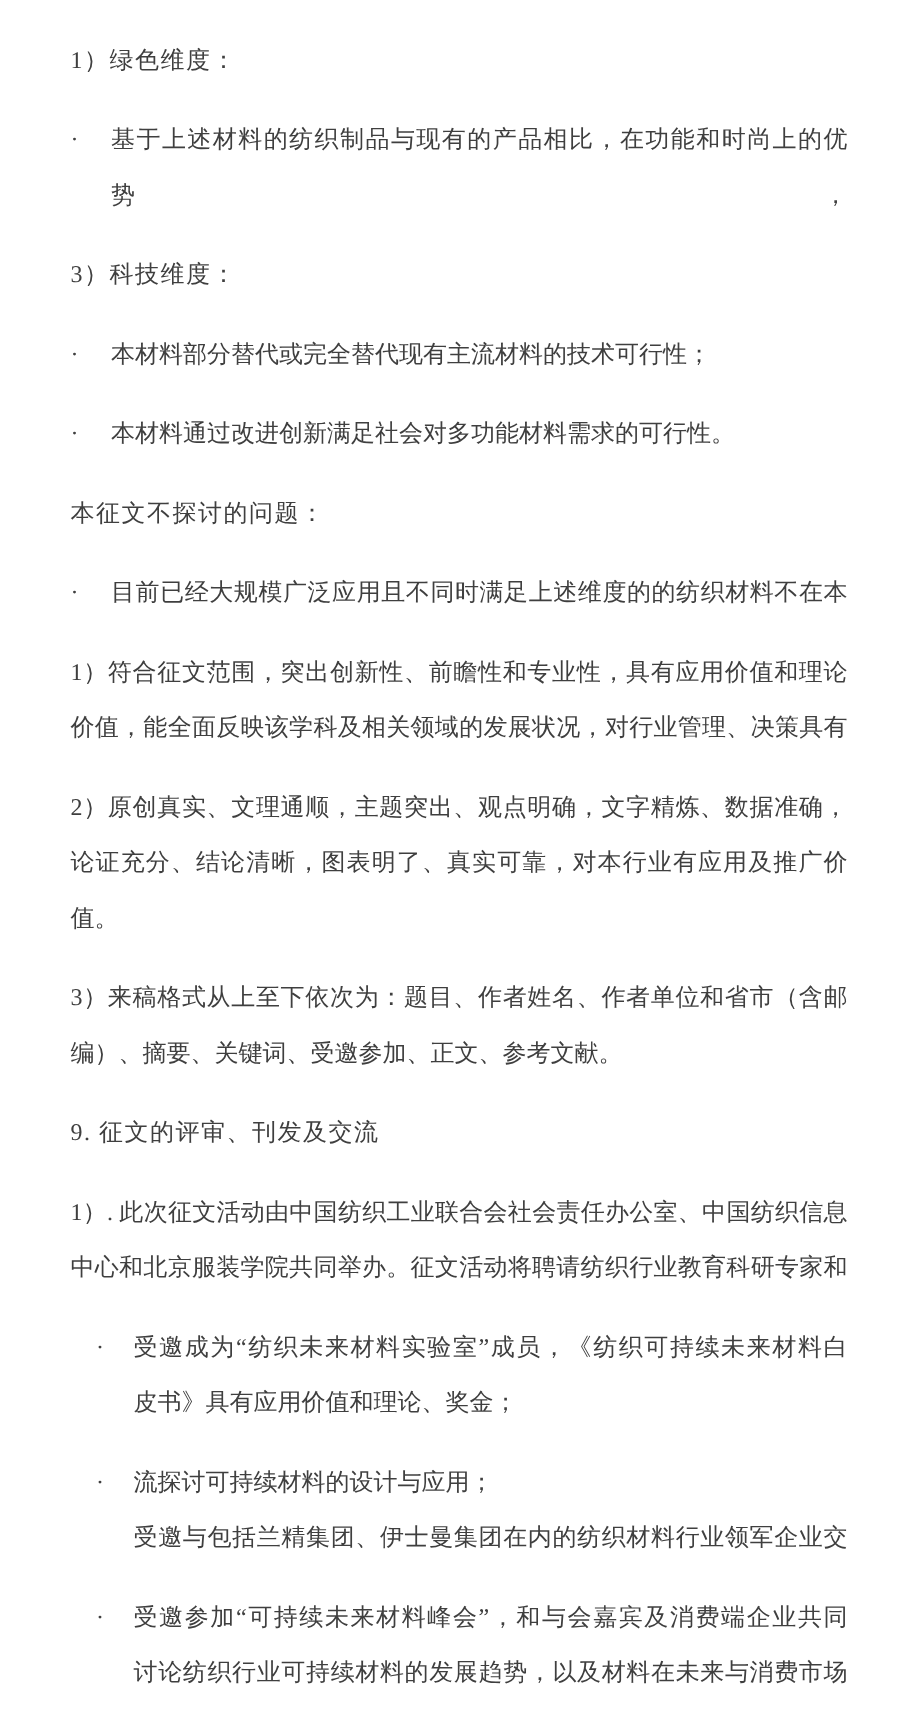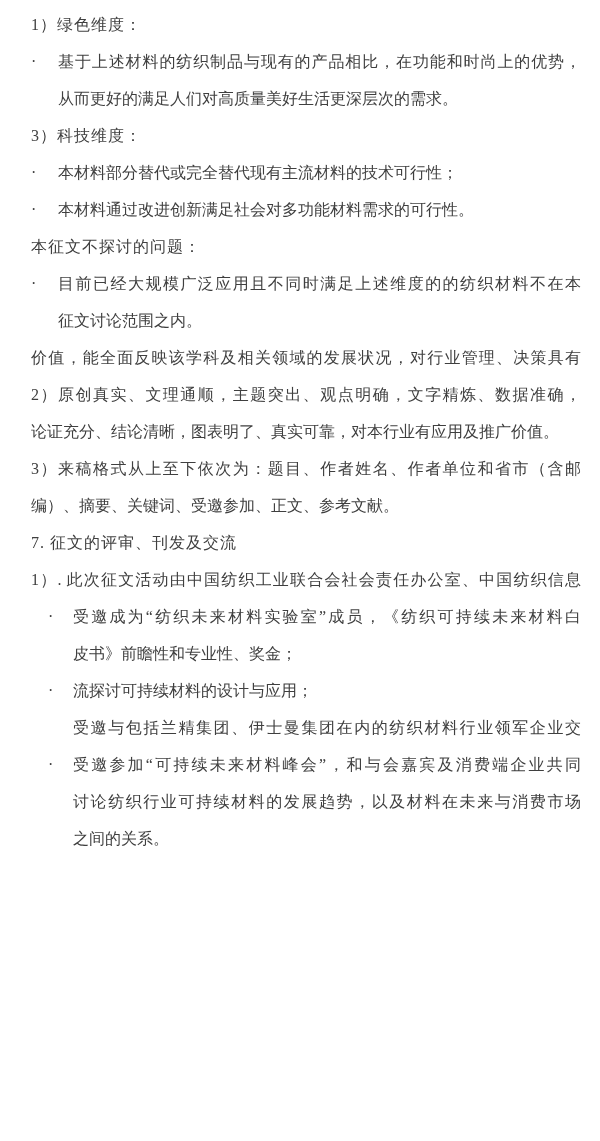--- a/index.html
+++ b/index.html
@@ -15,21 +15,21 @@
     color: #3f3f3f;
   }
   .page {
     box-sizing: border-box;
     width: 600px;
     padding: 6px 19px 0 31px;
     font-size: 16px;
   }
   .block {
     position: relative;
-    margin: 0;
+    margin: 16px;
   }
   .line {
     line-height: 37px;
     text-align: justify;
     text-align-last: justify;
     letter-spacing: 0;
   }
   .line.last {
     text-align-last: left;
   }
@@ -57,62 +57,62 @@
 
 <div class="page">
     <div class="block label">
       <div class="line last">1）绿色维度：</div>
     </div>
     <div class="block para">
     </div>
     <div class="block bullet">
       <span class="marker">·</span>
       <div class="line">基于上述材料的纺织制品与现有的产品相比，在功能和时尚上的优势，</div>
-      <div class="line last">从而更好的满足人们对高质量美好生活更深层次的需求。</div>
     </div>
     <div class="block label">
       <div class="line last">3）科技维度：</div>
     </div>
     <div class="block bullet">
       <span class="marker">·</span>
       <div class="line last">本材料部分替代或完全替代现有主流材料的技术可行性；</div>
     </div>
     <div class="block bullet">
       <span class="marker">·</span>
       <div class="line last">本材料通过改进创新满足社会对多功能材料需求的可行性。</div>
     </div>
     <div class="block label">
       <div class="line last">本征文不探讨的问题：</div>
     </div>
     <div class="block bullet">
       <span class="marker">·</span>
       <div class="line">目前已经大规模广泛应用且不同时满足上述维度的的纺织材料不在本</div>
-      <div class="line last">征文讨论范围之内。</div>
     </div>
     <div class="block para">
+      <div class="line">1）符合征文范围，突出创新性、前瞻性和专业性，具有应用价值和理论</div>
       <div class="line">价值，能全面反映该学科及相关领域的发展状况，对行业管理、决策具有</div>
     </div>
     <div class="block para">
       <div class="line">2）原创真实、文理通顺，主题突出、观点明确，文字精炼、数据准确，</div>
       <div class="line last">论证充分、结论清晰，图表明了、真实可靠，对本行业有应用及推广价值。</div>
     </div>
     <div class="block para">
       <div class="line">3）来稿格式从上至下依次为：题目、作者姓名、作者单位和省市（含邮</div>
       <div class="line last">编）、摘要、关键词、受邀参加、正文、参考文献。</div>
     </div>
     <div class="block label">
-      <div class="line last">7. 征文的评审、刊发及交流</div>
+      <div class="line last">9. 征文的评审、刊发及交流</div>
     </div>
     <div class="block para">
       <div class="line">1）. 此次征文活动由中国纺织工业联合会社会责任办公室、中国纺织信息</div>
+      <div class="line">中心和北京服装学院共同举办。征文活动将聘请纺织行业教育科研专家和</div>
     </div>
     <div class="block bullet2">
       <span class="marker">·</span>
       <div class="line">受邀成为“纺织未来材料实验室”成员，《纺织可持续未来材料白</div>
-      <div class="line last">皮书》前瞻性和专业性、奖金；</div>
+      <div class="line last">皮书》具有应用价值和理论、奖金；</div>
     </div>
     <div class="block bullet2">
       <span class="marker">·</span>
       <div class="line last">流探讨可持续材料的设计与应用；</div>
       <div class="line">受邀与包括兰精集团、伊士曼集团在内的纺织材料行业领军企业交</div>
     </div>
     <div class="block bullet2">
       <span class="marker">·</span>
       <div class="line">受邀参加“可持续未来材料峰会”，和与会嘉宾及消费端企业共同</div>
       <div class="line">讨论纺织行业可持续材料的发展趋势，以及材料在未来与消费市场</div>

